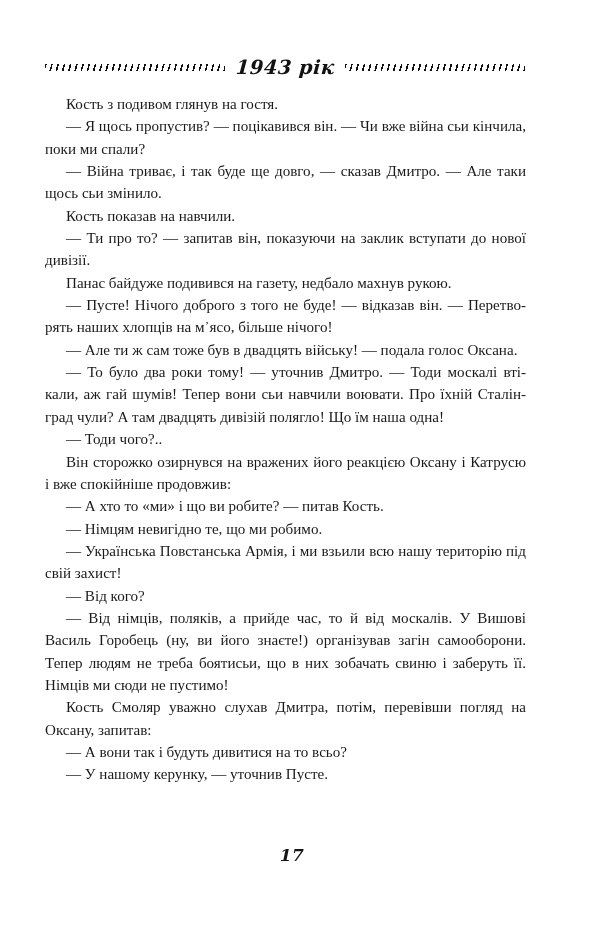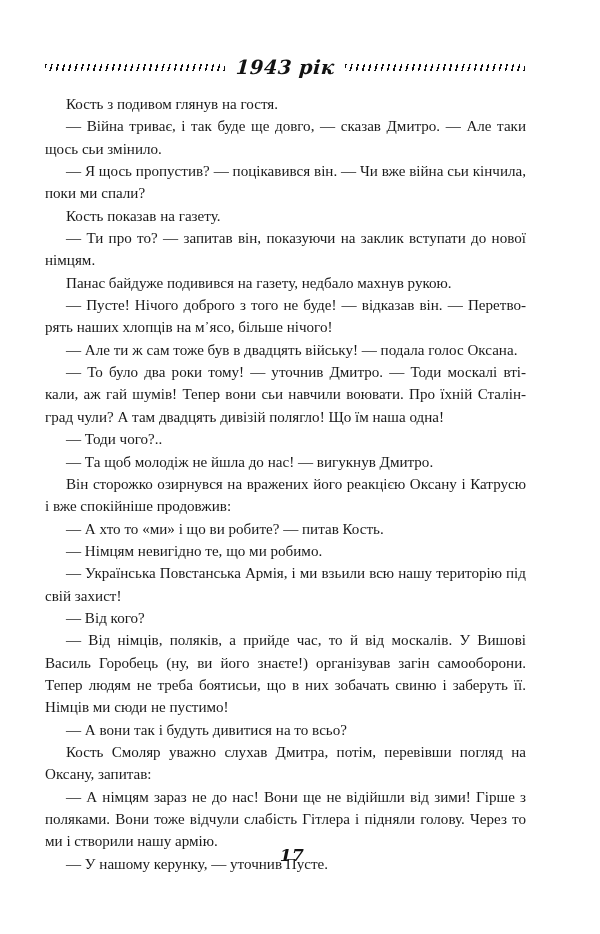--- a/index.html
+++ b/index.html
@@ -111,37 +111,35 @@
 <div class="page">
 
   <div class="running-head">
     <span class="rule"></span>
     <span class="chapter-year">1943 рік</span>
     <span class="rule"></span>
   </div>
 
   <div class="textblock">
       <p>Кость з подивом глянув на гостя.</p>
+      <p>— Я щось пропустив? — поцікавився він. — Чи вже війна сьи кін­чила, поки ми спали?</p>
       <p>— Війна триває, і так буде ще довго, — сказав Дмитро. — Але таки щось сьи змінило.</p>
-      <p>— Я щось пропустив? — поцікавився він. — Чи вже війна сьи кін­чила, поки ми спали?</p>
-      <p>Кость показав на газету.</p>
-      <p>— Ти про то? — запитав він, показуючи на заклик вступати до но­вої німцям.</p>
+      <p>Кость показав на навчили.</p>
+      <p>— Ти про то? — запитав він, показуючи на заклик вступати до но­вої дивізії.</p>
       <p>Панас байдуже подивився на газету, недбало махнув рукою.</p>
       <p>— Пусте! Нічого доброго з того не буде! — відказав він. — Перетво­рять наших хлопців на м᾽ясо, більше нічого!</p>
       <p>— Але ти ж сам тоже був в двадцять війську! — подала голос Оксана.</p>
       <p>— То було два роки тому! — уточнив Дмитро. — Тоди москалі вті­кали, аж гай шумів! Тепер вони сьи навчили воювати. Про їхній Сталін­град чули? А там двадцять дивізій полягло! Що їм наша одна!</p>
       <p>— Тоди чого?..</p>
-      <p>— Та щоб молодіж не йшла до нас! — вигукнув Дмитро.</p>
       <p>Він сторожко озирнувся на вражених його реакцією Оксану і Кат­русю і вже спокійніше продовжив:</p>
       <p>— А хто то «ми» і що ви робите? — питав Кость.</p>
       <p>— Німцям невигідно те, що ми робимо.</p>
       <p>— Українська Повстанська Армія, і ми взьили всю нашу територію під свій захист!</p>
       <p>— Від кого?</p>
       <p>— Від німців, поляків, а прийде час, то й від москалів. У Вишові Василь Горобець (ну, ви його знаєте!) організував загін самооборони. Тепер людям не треба боятисьи, що в них зобачать свиню і заберуть її. Німців ми сюди не пустимо!</p>
+      <p>Кость Смоляр уважно слухав Дмитра, потім, перевівши погляд на Оксану, запитав:</p>
       <p>— А вони так і будуть дивитися на то всьо?</p>
-      <p>Кость Смоляр уважно слухав Дмитра, потім, перевівши погляд на Оксану, запитав:</p>
-      <p>— А німцям зараз не до нас! Вони ще не відійшли від зими! Гірше з поляками. Вони тоже відчули слабість Гітлера і підняли голову. Через то ми і створили нашу армію.</p>
       <p>— У нашому керунку, — уточнив Пусте.</p>
     </div>
 
   <div class="folio">17</div>
 
 </div>
 
 </body></html>

